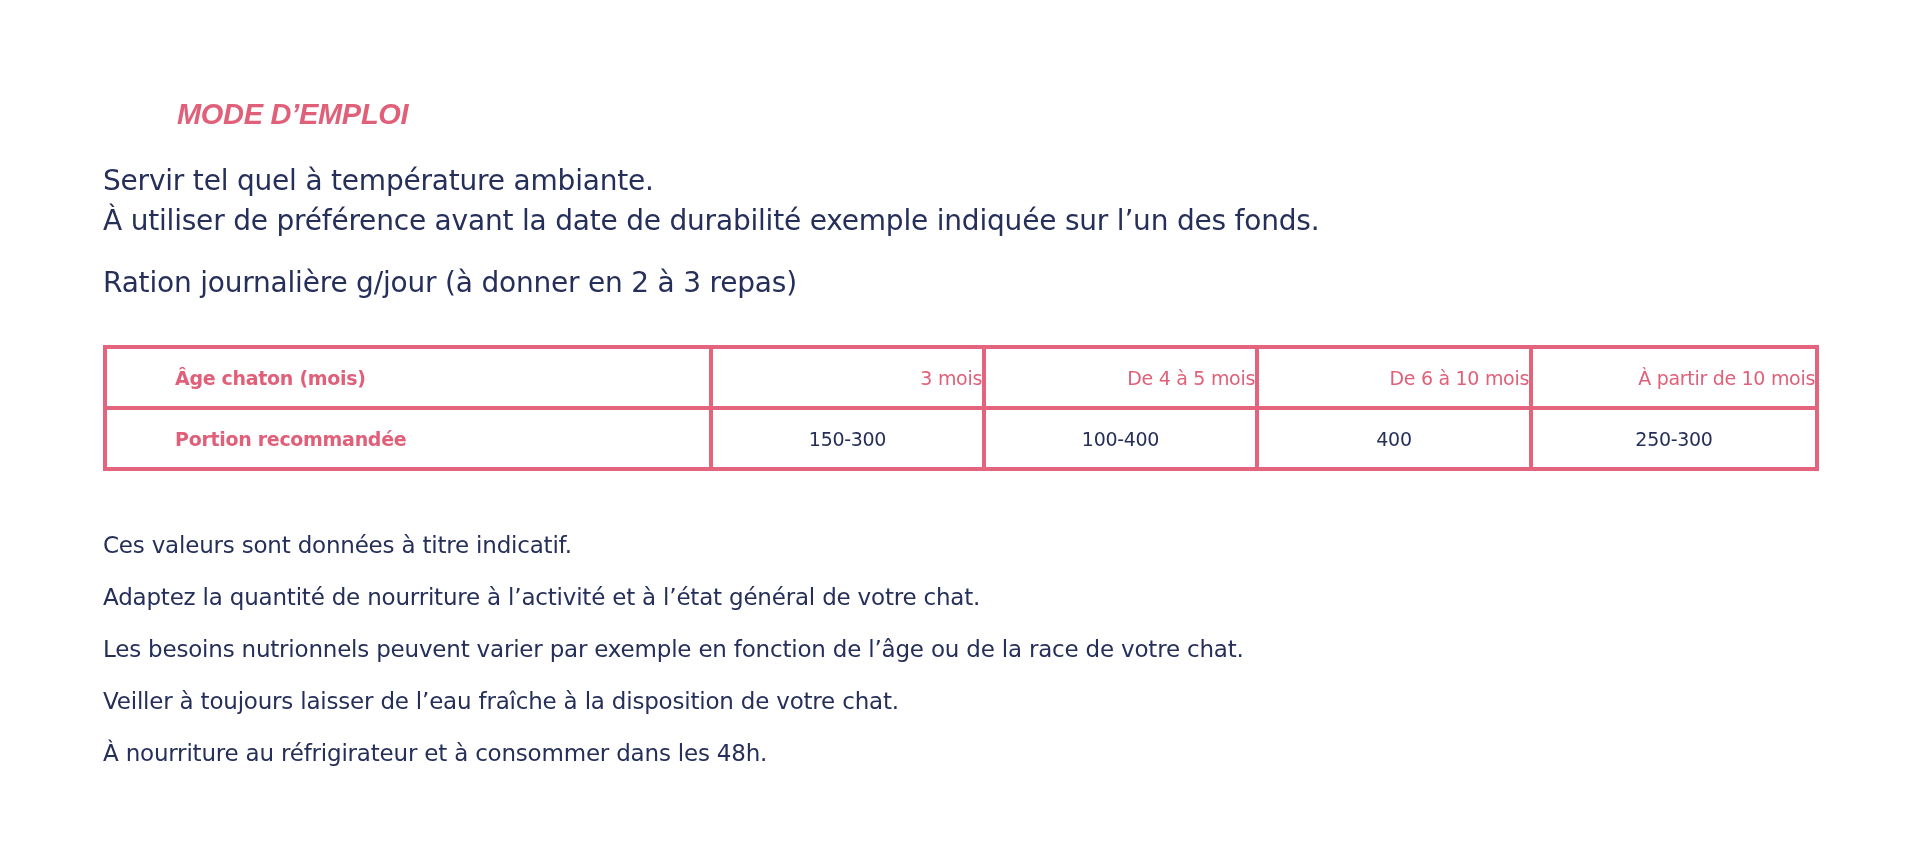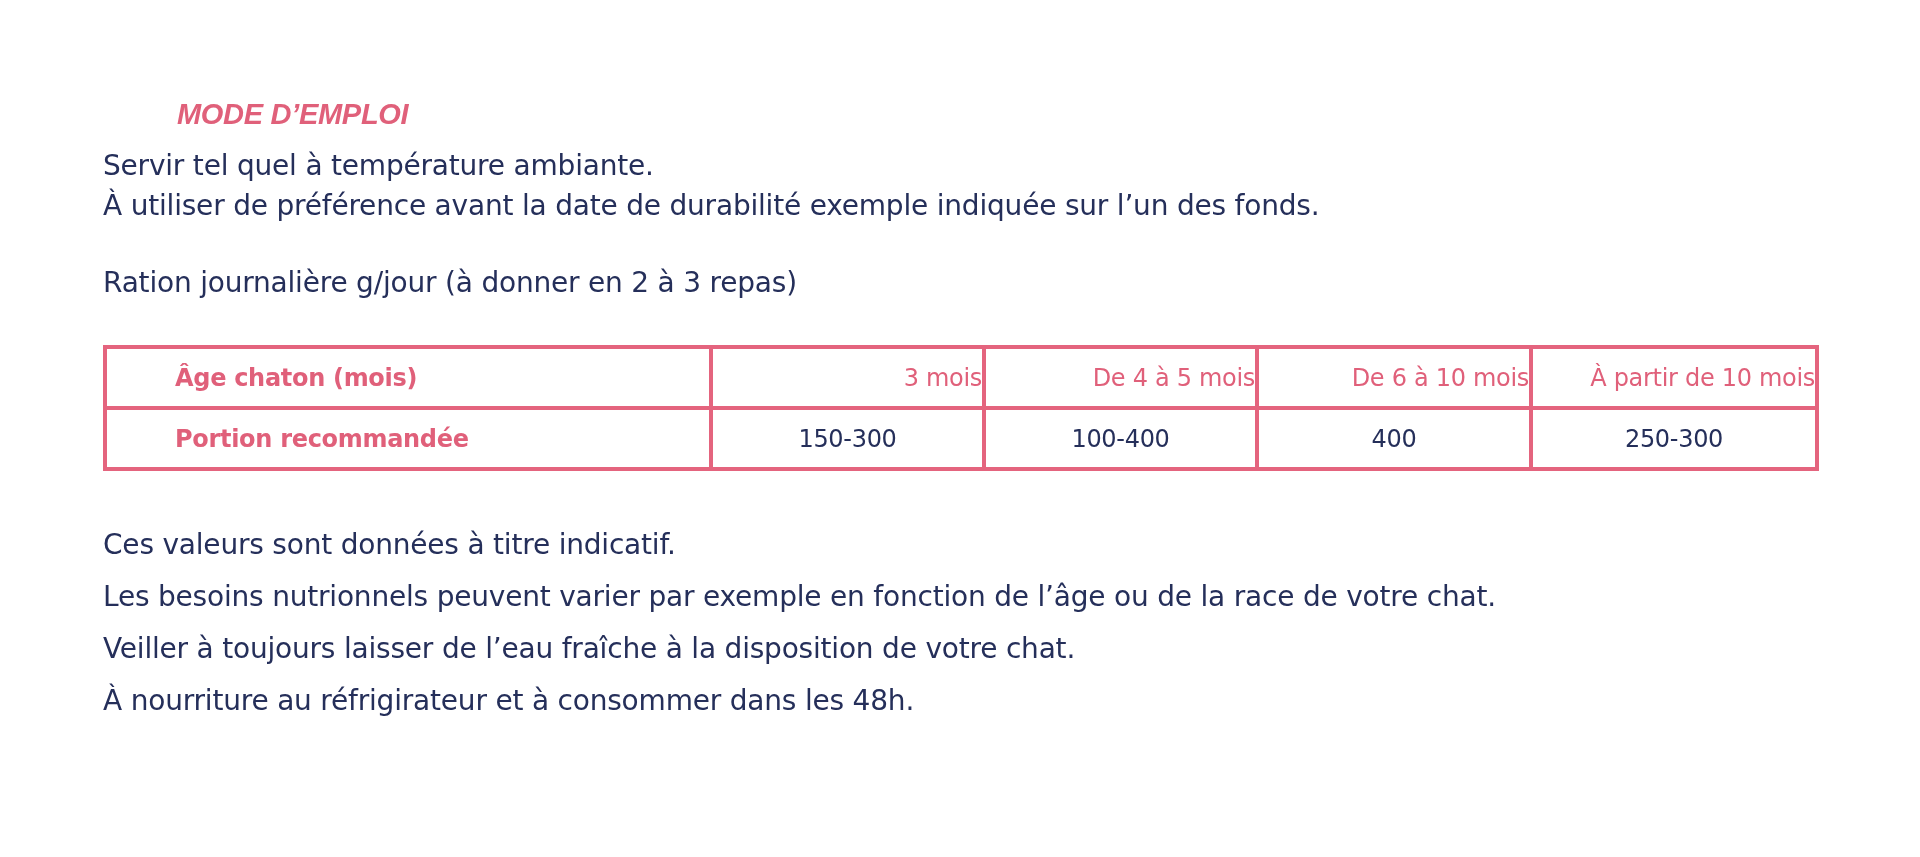--- a/index.html
+++ b/index.html
@@ -29,36 +29,36 @@
   }
   .para {
     position: absolute;
     left: 103px;
     margin: 0;
     font-size: 28px;
     line-height: 40px;
     white-space: nowrap;
     letter-spacing: -0.2px;
   }
-  .p-intro { top: 146px; }
+  .p-intro { top: 161px; }
   .p-intro span { display: block; }
   .p-ration { top: 263px; }
 
   .feed-table {
     position: absolute;
     left: 103px;
     top: 345px;
     border-collapse: collapse;
     table-layout: fixed;
   }
   .feed-table td {
     border: 4px solid #e4647e;
     height: 57px;
     padding: 0;
-    font-size: 24px;
+    font-size: 19px;
     text-align: center;
     vertical-align: middle;
     white-space: nowrap;
     letter-spacing: -0.3px;
   }
   .feed-table td.rowlabel {
     text-align: left;
     padding-left: 68px;
     font-weight: bold;
     color: #e0607a;
@@ -73,21 +73,21 @@
 
   .notes {
     position: absolute;
     left: 103px;
     top: 519px;
     margin: 0;
     padding: 0;
     list-style: none;
   }
   .notes li {
-    font-size: 28px;
+    font-size: 23px;
     line-height: 52px;
     white-space: nowrap;
     letter-spacing: -0.2px;
   }
 </style>
 </head>
 <body>
 
 <h2 class="heading">MODE D’EMPLOI</h2>
 
@@ -119,16 +119,17 @@
     <td class="val">150-300</td>
     <td class="val">100-400</td>
     <td class="val">400</td>
     <td class="val">250-300</td>
   </tr>
 </tbody>
   </table>
 
 <ul class="notes">
   <li>Ces valeurs sont données à titre indicatif.</li>
+  <li>Adaptez la quantité de nourriture à l’activité et à l’état général de votre chat.</li>
   <li>Les besoins nutrionnels peuvent varier par exemple en fonction de l’âge ou de la race de votre chat.</li>
   <li>Veiller à toujours laisser de l’eau fraîche à la disposition de votre chat.</li>
   <li>À nourriture au réfrigirateur et à consommer dans les 48h.</li>
 </ul>
 
 </body></html>

